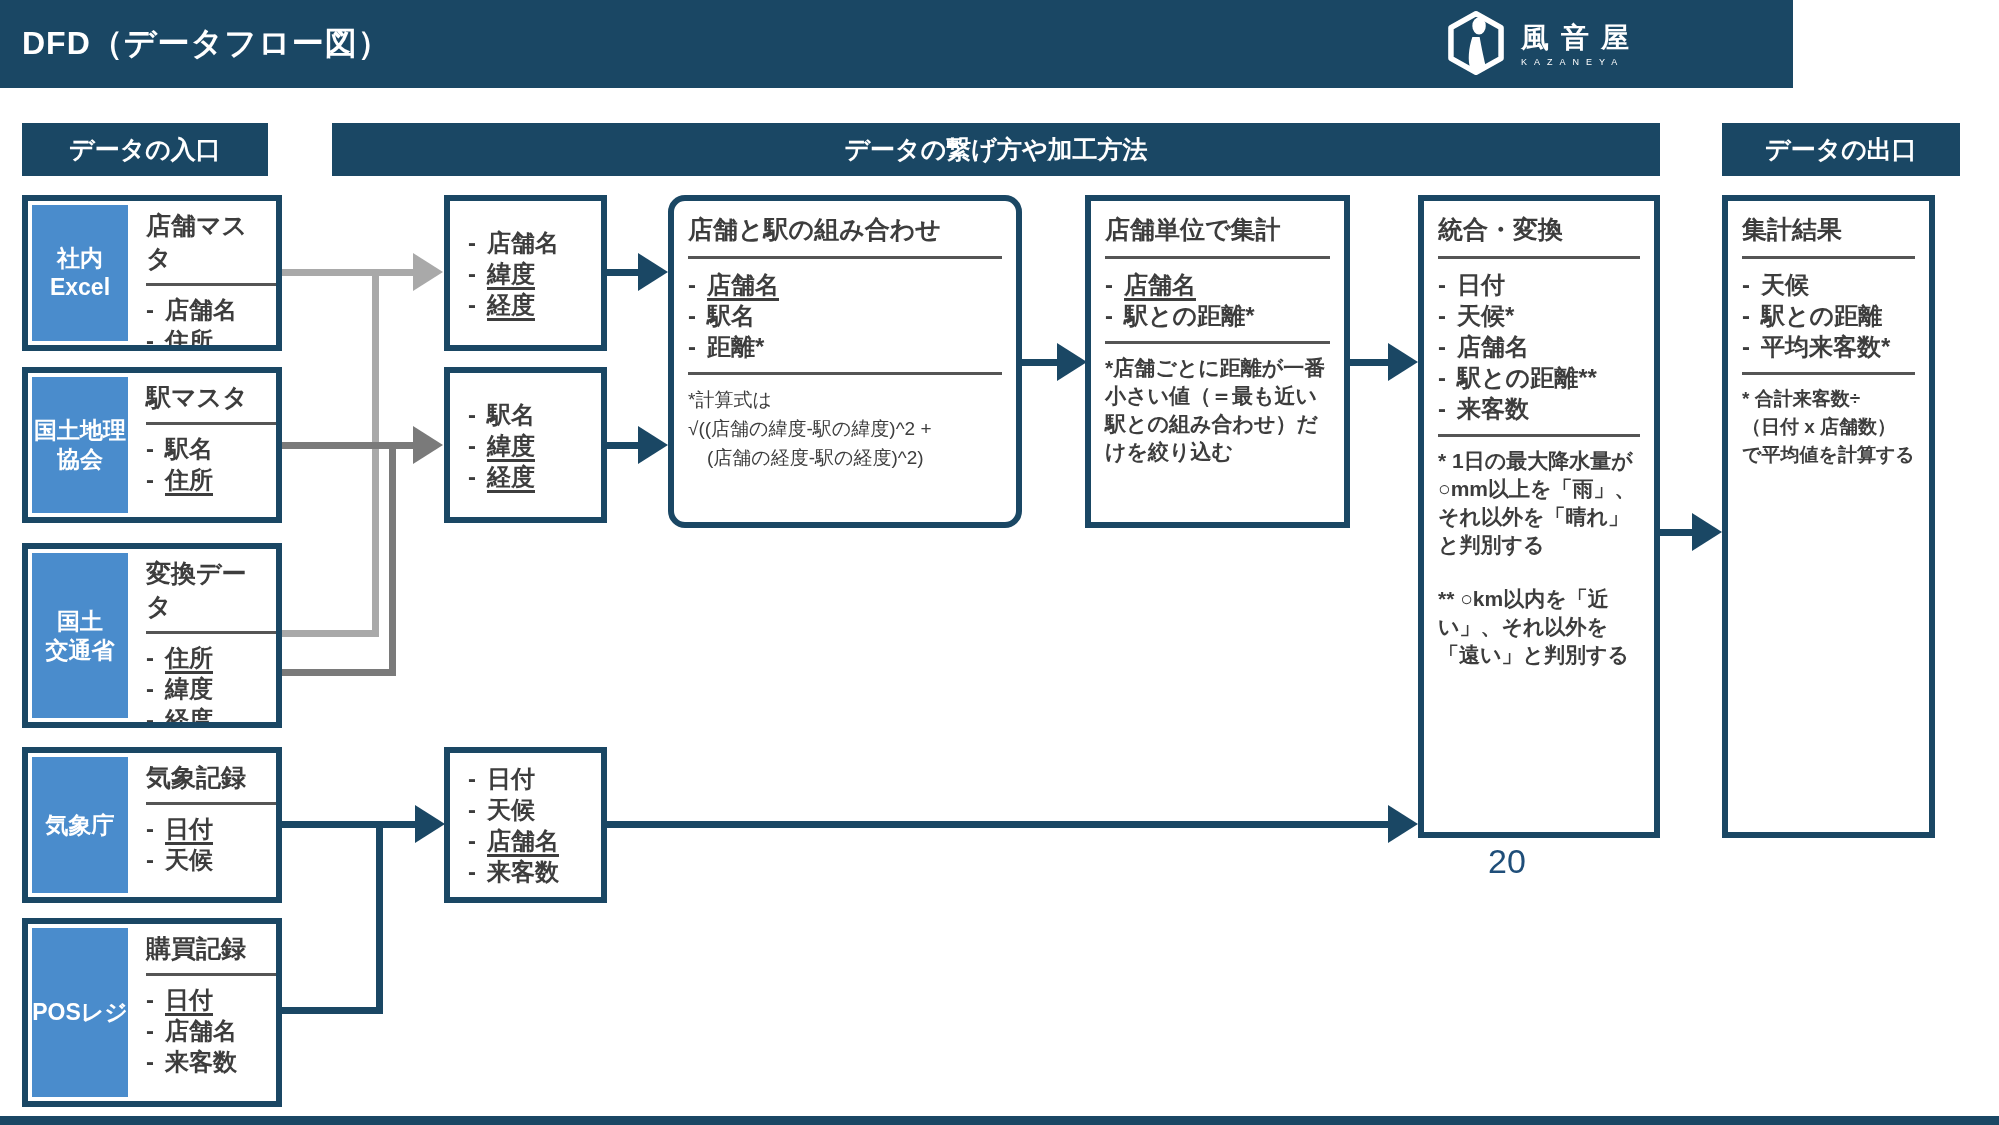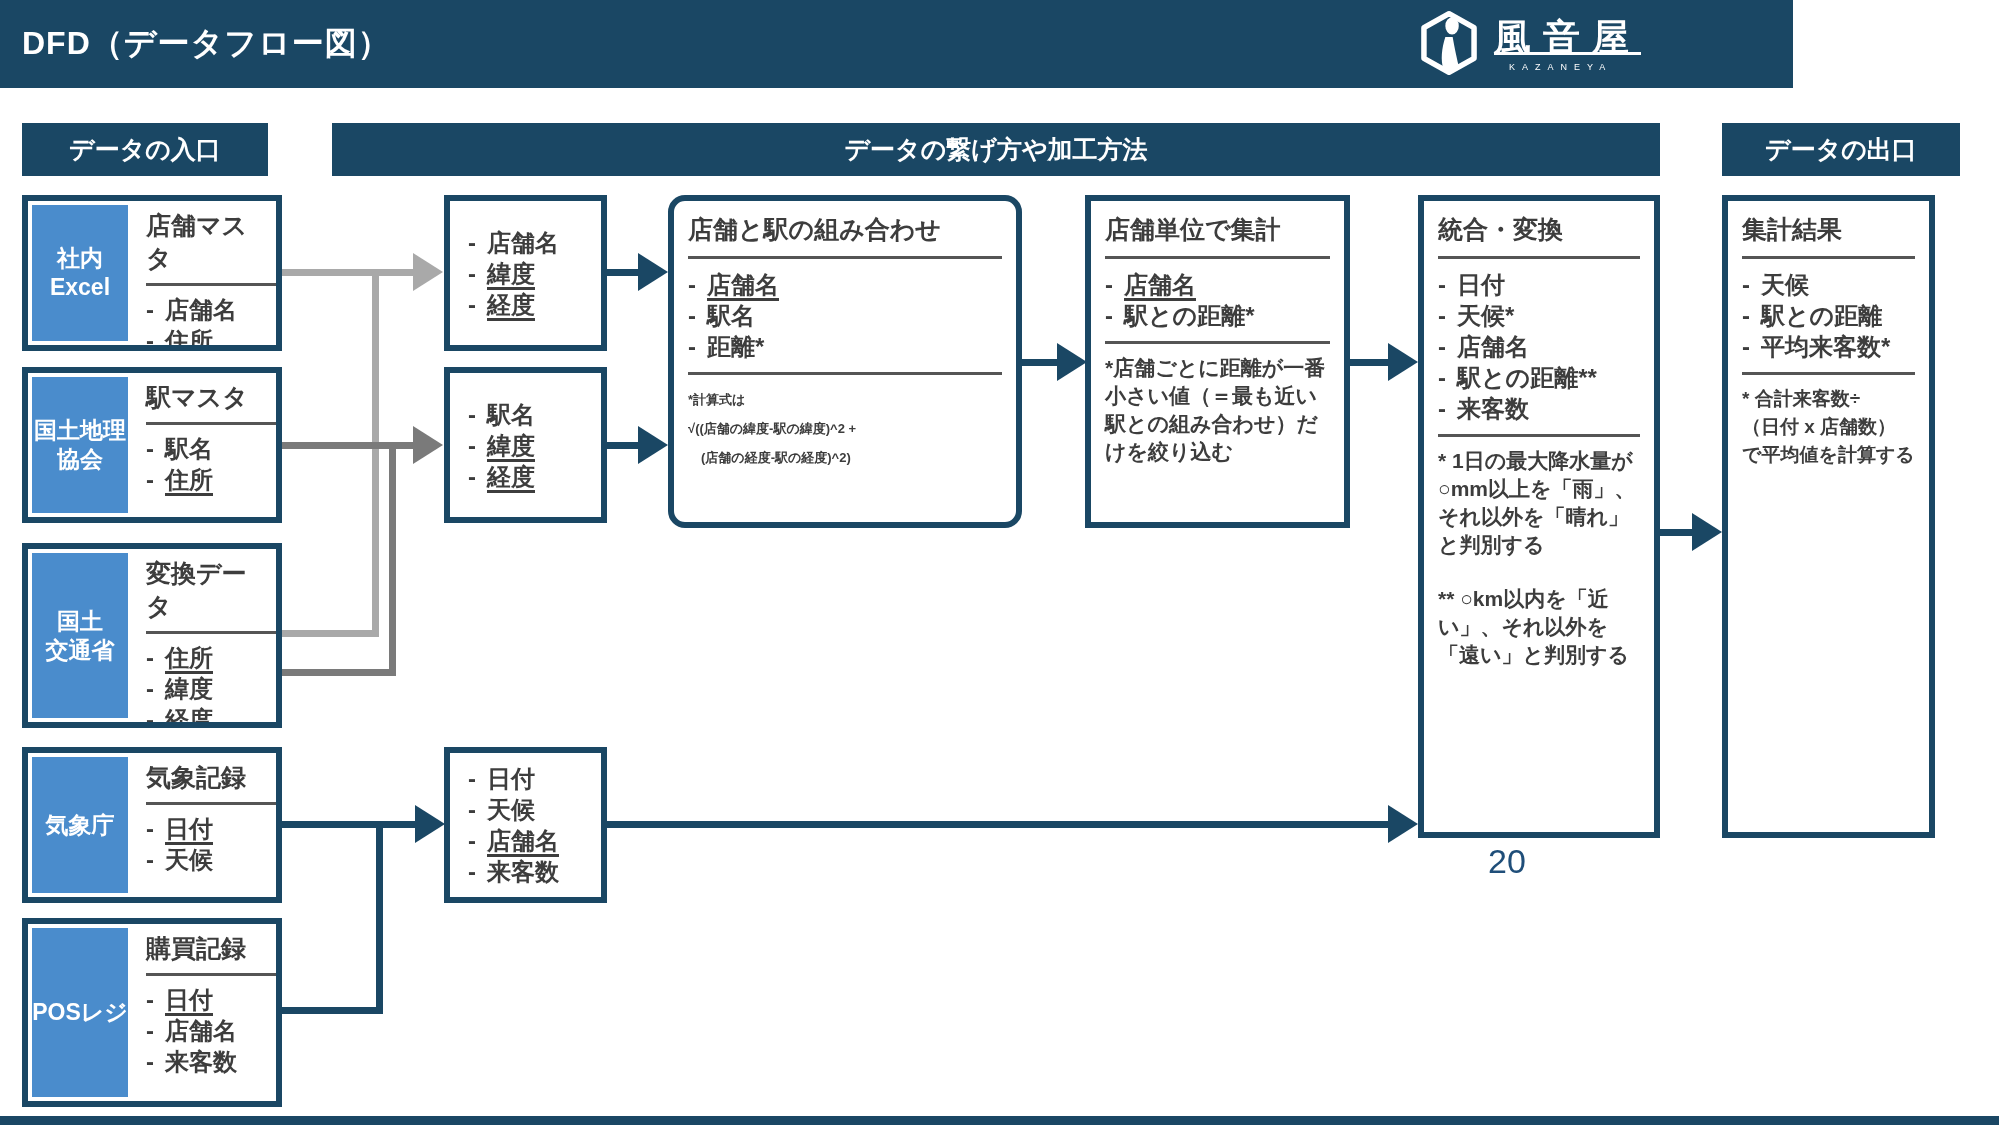--- a/index.html
+++ b/index.html
@@ -4,36 +4,36 @@
 <style>
   html,body{margin:0;padding:0;background:#ffffff;}
   body{font-family:"Liberation Sans","DejaVu Sans",sans-serif;}
   .canvas{position:relative;width:1999px;height:1125px;background:#fff;overflow:hidden;}
 
   
   .topbar{position:absolute;left:0;top:0;width:1793px;height:88px;background:#1a4764;display:flex;align-items:center;}
   .slide-title{color:#fff;font-size:32px;font-weight:bold;padding-left:22px;letter-spacing:1px;}
   .logo{position:absolute;top:10px;right:152px;display:flex;align-items:center;gap:14px;}
   .logo-text{display:flex;flex-direction:column;}
-  .logo-name{color:#fff;font-size:37px;font-weight:bold;letter-spacing:12px;line-height:1.1;text-decoration:underline;}
-  .logo-sub{color:#fff;font-size:9px;letter-spacing:7px;margin-top:3px;margin-left:15px;}
+  .logo-name{color:#fff;font-size:28px;font-weight:bold;letter-spacing:12px;line-height:1.1;}
+  .logo-sub{color:#fff;font-size:9px;letter-spacing:7px;margin-top:3px;}
 
   
   .hdr{position:absolute;top:123px;height:53px;background:#1a4764;color:#fff;
        font-size:25px;font-weight:bold;display:flex;align-items:center;justify-content:center;box-sizing:border-box;}
 
   
   .box{position:absolute;border:6px solid #1a4764;background:#fff;box-sizing:border-box;}
   .box-title{font-size:25px;font-weight:bold;color:#3d3d3d;}
   .sep{border-top:3px solid #555;margin:10px 0;}
   .item{font-size:24px;font-weight:bold;color:#3d3d3d;line-height:31px;white-space:nowrap;}
   .dash{margin-right:11px;}
   .u{text-decoration:underline;text-underline-offset:5px;text-decoration-thickness:2.5px;}
   .note{font-size:21px;font-weight:bold;color:#3d3d3d;line-height:28px;white-space:pre-line;}
-  .formula{font-size:13px;font-weight:bold;color:#3d3d3d;line-height:29px;white-space:pre;}
+  .formula{font-size:19px;font-weight:normal;color:#3d3d3d;line-height:29px;white-space:pre;}
 
   
   .src{display:flex;}
   .src-label{background:#4a8ccc;color:#fff;font-weight:bold;font-size:23px;width:96px;margin:4px;
              display:flex;align-items:center;justify-content:center;text-align:center;
              white-space:pre-line;line-height:1.25;flex:none;}
   .src-body{flex:1;padding:8px 6px 6px 14px;overflow:hidden;}
   .src-body .sep{width:150px;margin:8px 0;}
 
   

